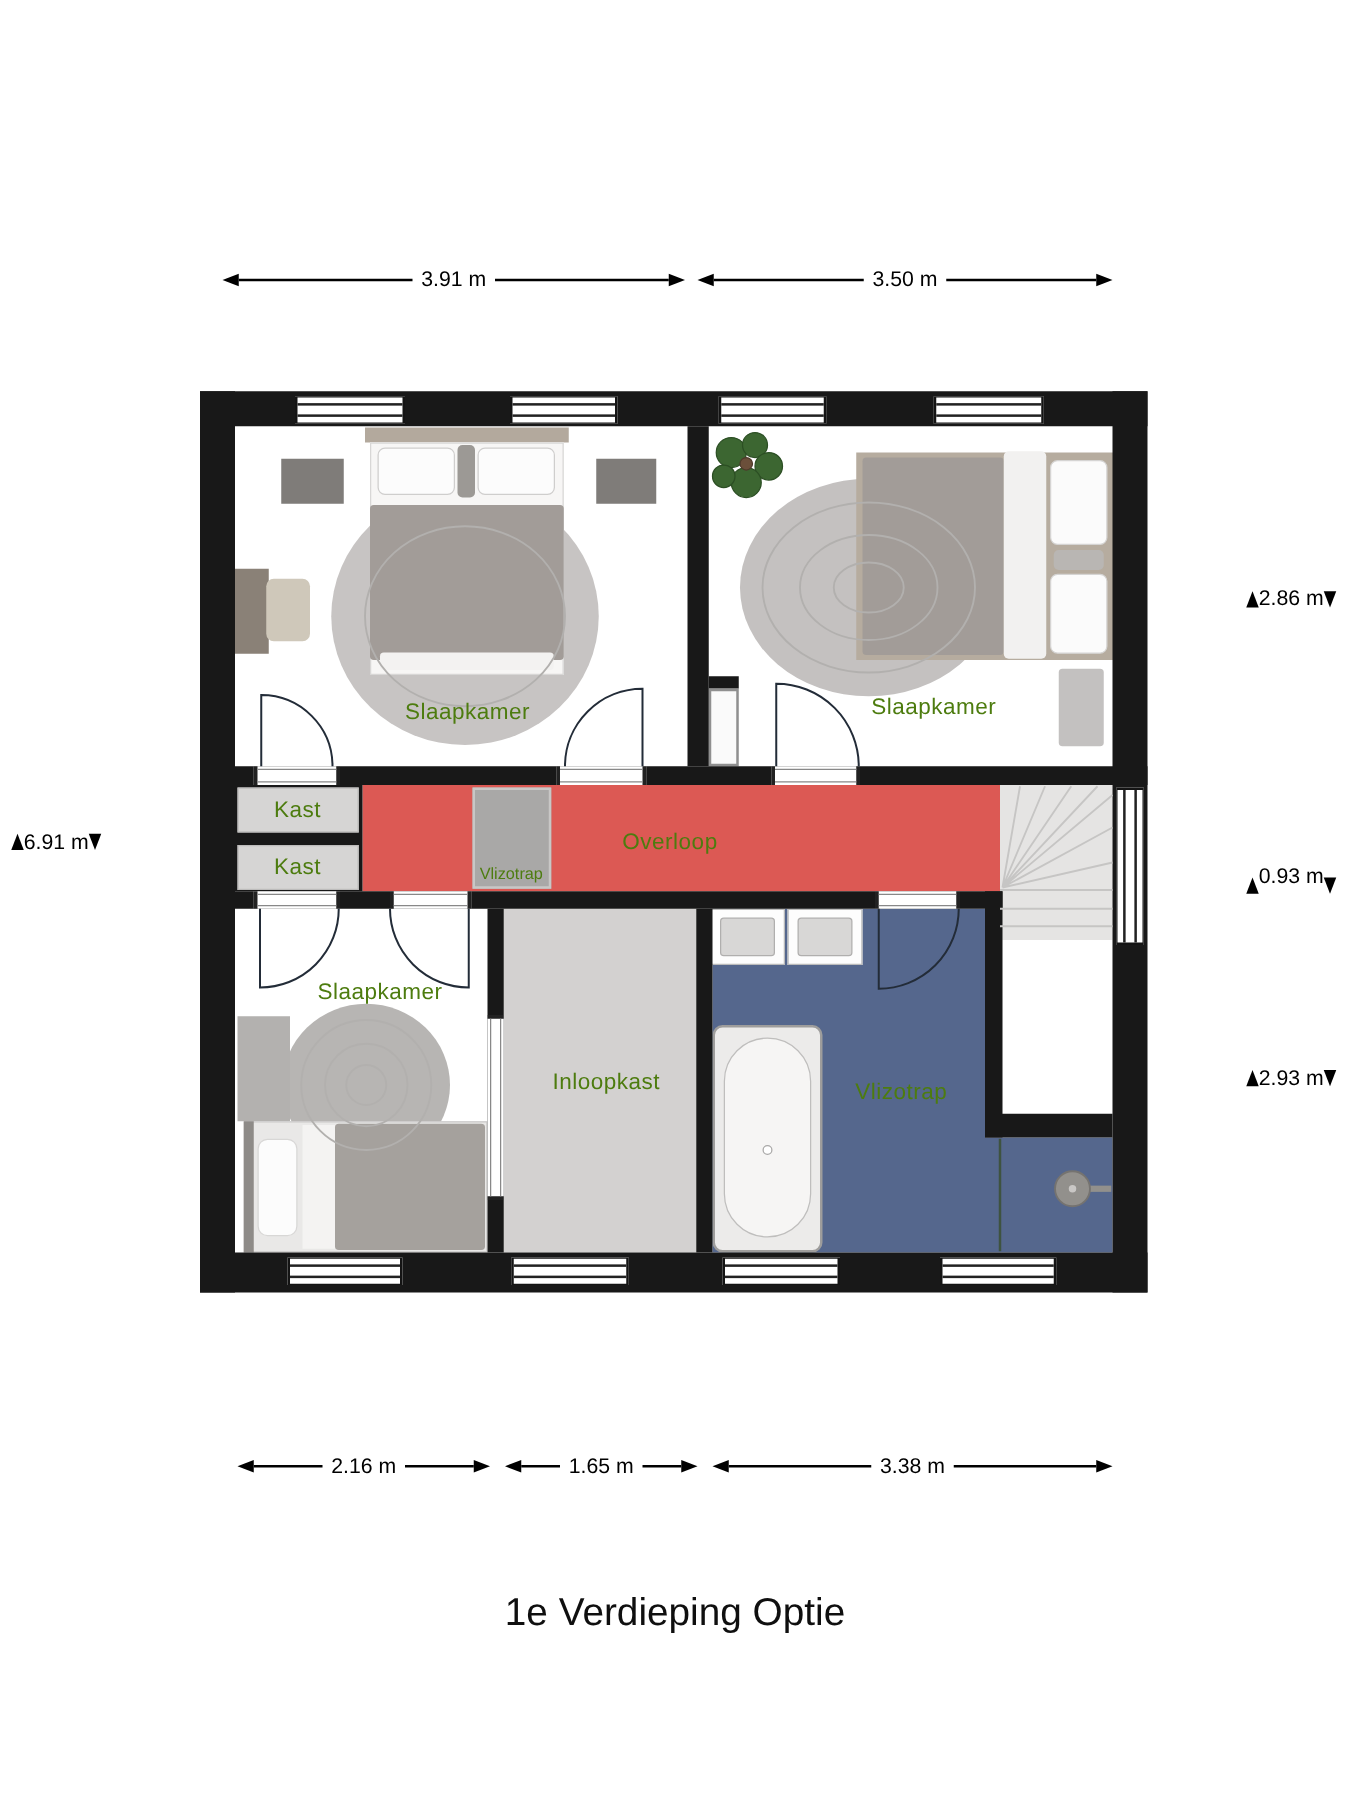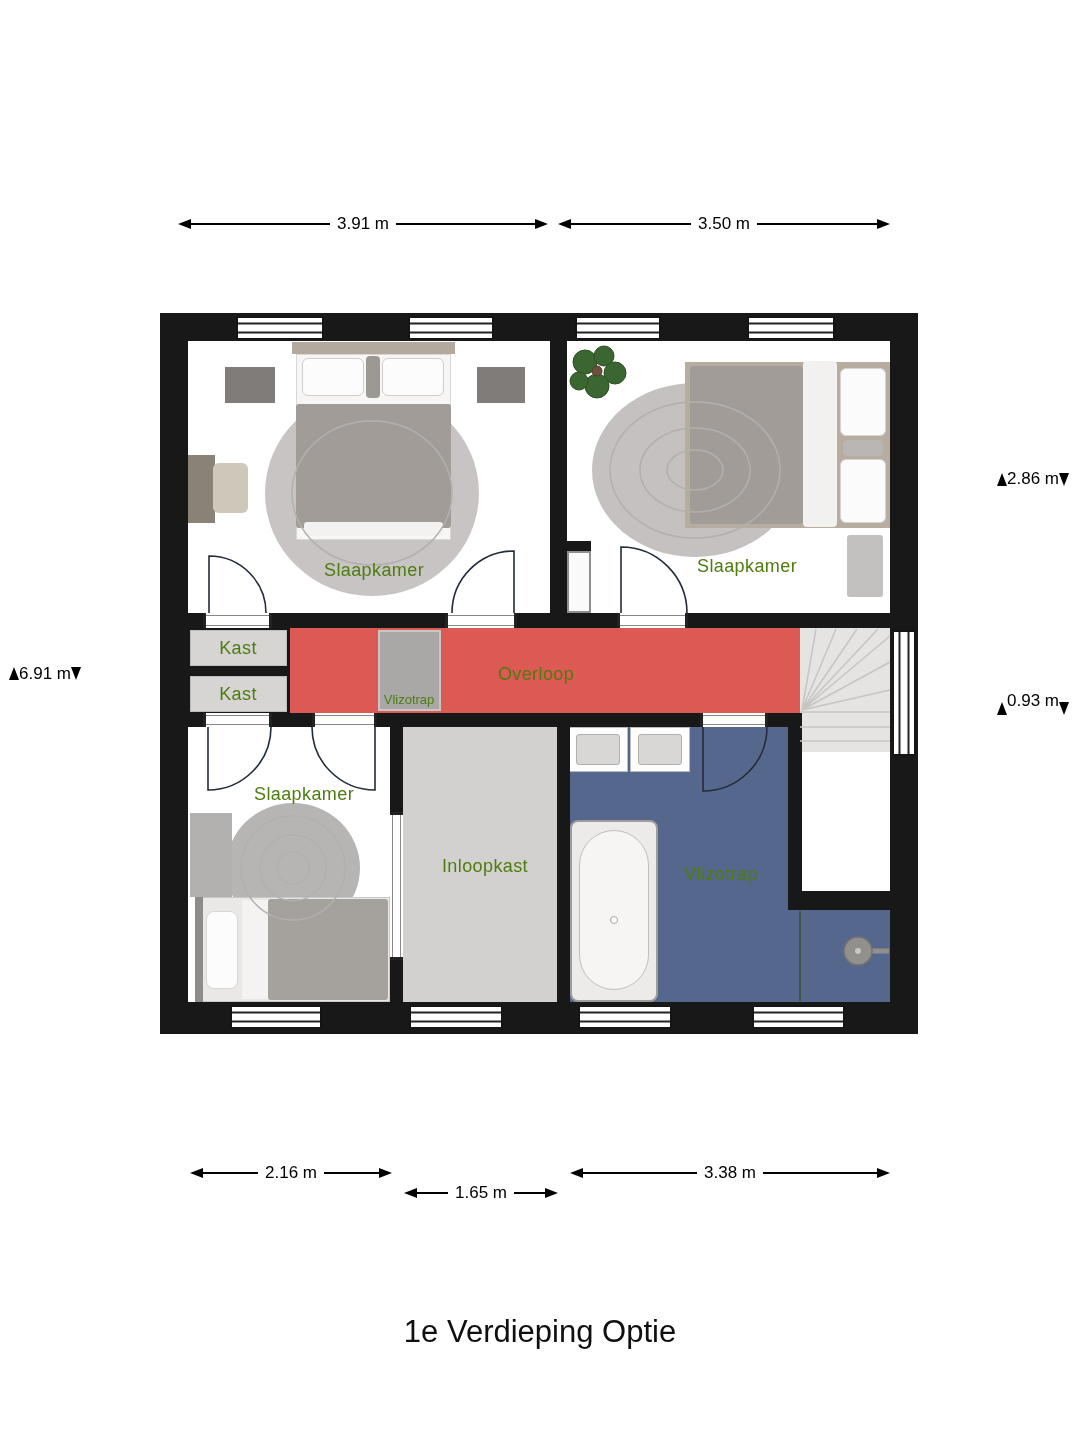--- a/index.html
+++ b/index.html
@@ -81,29 +81,36 @@
     <span class="ln"></span>
       <span class="ah ah-d"></span>
   </div>
   <div class="dim dim-v" style="left:1000px;top:621px;width:66px;height:94px;align-items:flex-end;">
     <span class="ah ah-u"></span>
       <span class="ln"></span>
     <span class="lbl">0.93 m</span>
     <span class="ln"></span>
       <span class="ah ah-d"></span>
   </div>
+  <div class="dim dim-v" style="left:1000px;top:723px;width:66px;height:279px;">
+    <span class="ah ah-u"></span>
+      <span class="ln"></span>
+    <span class="lbl">2.93 m</span>
+    <span class="ln"></span>
+      <span class="ah ah-d"></span>
+  </div>
 
   <div class="dim dim-h" style="left:190px;top:1161px;width:202px;height:24px;">
     <span class="ah ah-l"></span>
       <span class="ln"></span>
     <span class="lbl">2.16 m</span>
     <span class="ln"></span>
       <span class="ah ah-r"></span>
   </div>
-  <div class="dim dim-h" style="left:404px;top:1161px;width:154px;height:24px;margin-top:20px;">
+  <div class="dim dim-h" style="left:404px;top:1161px;width:154px;height:24px;">
     <span class="ah ah-l"></span>
       <span class="ln"></span>
     <span class="lbl">1.65 m</span>
     <span class="ln"></span>
       <span class="ah ah-r"></span>
   </div>
   <div class="dim dim-h" style="left:570px;top:1161px;width:320px;height:24px;">
     <span class="ah ah-l"></span>
       <span class="ln"></span>
     <span class="lbl">3.38 m</span>
@@ -244,15 +251,15 @@
   <div class="label" style="left:374px;top:570px;">Slaapkamer</div>
   <div class="label" style="left:747px;top:566px;">Slaapkamer</div>
   <div class="label" style="left:304px;top:794px;">Slaapkamer</div>
   <div class="label" style="left:238px;top:648px;">Kast</div>
   <div class="label" style="left:238px;top:694px;">Kast</div>
   <div class="label" style="left:536px;top:674px;">Overloop</div>
   <div class="label small" style="left:409px;top:699px;">Vlizotrap</div>
   <div class="label" style="left:485px;top:866px;">Inloopkast</div>
   <div class="label" style="left:721px;top:874px;">Vlizotrap</div>
 
-  <div class="title" style="top:1272px;margin-top:42px;">1e Verdieping Optie</div>
+  <div class="title" style="top:1272px;">1e Verdieping Optie</div>
 
 </div>
 
 </body></html>

